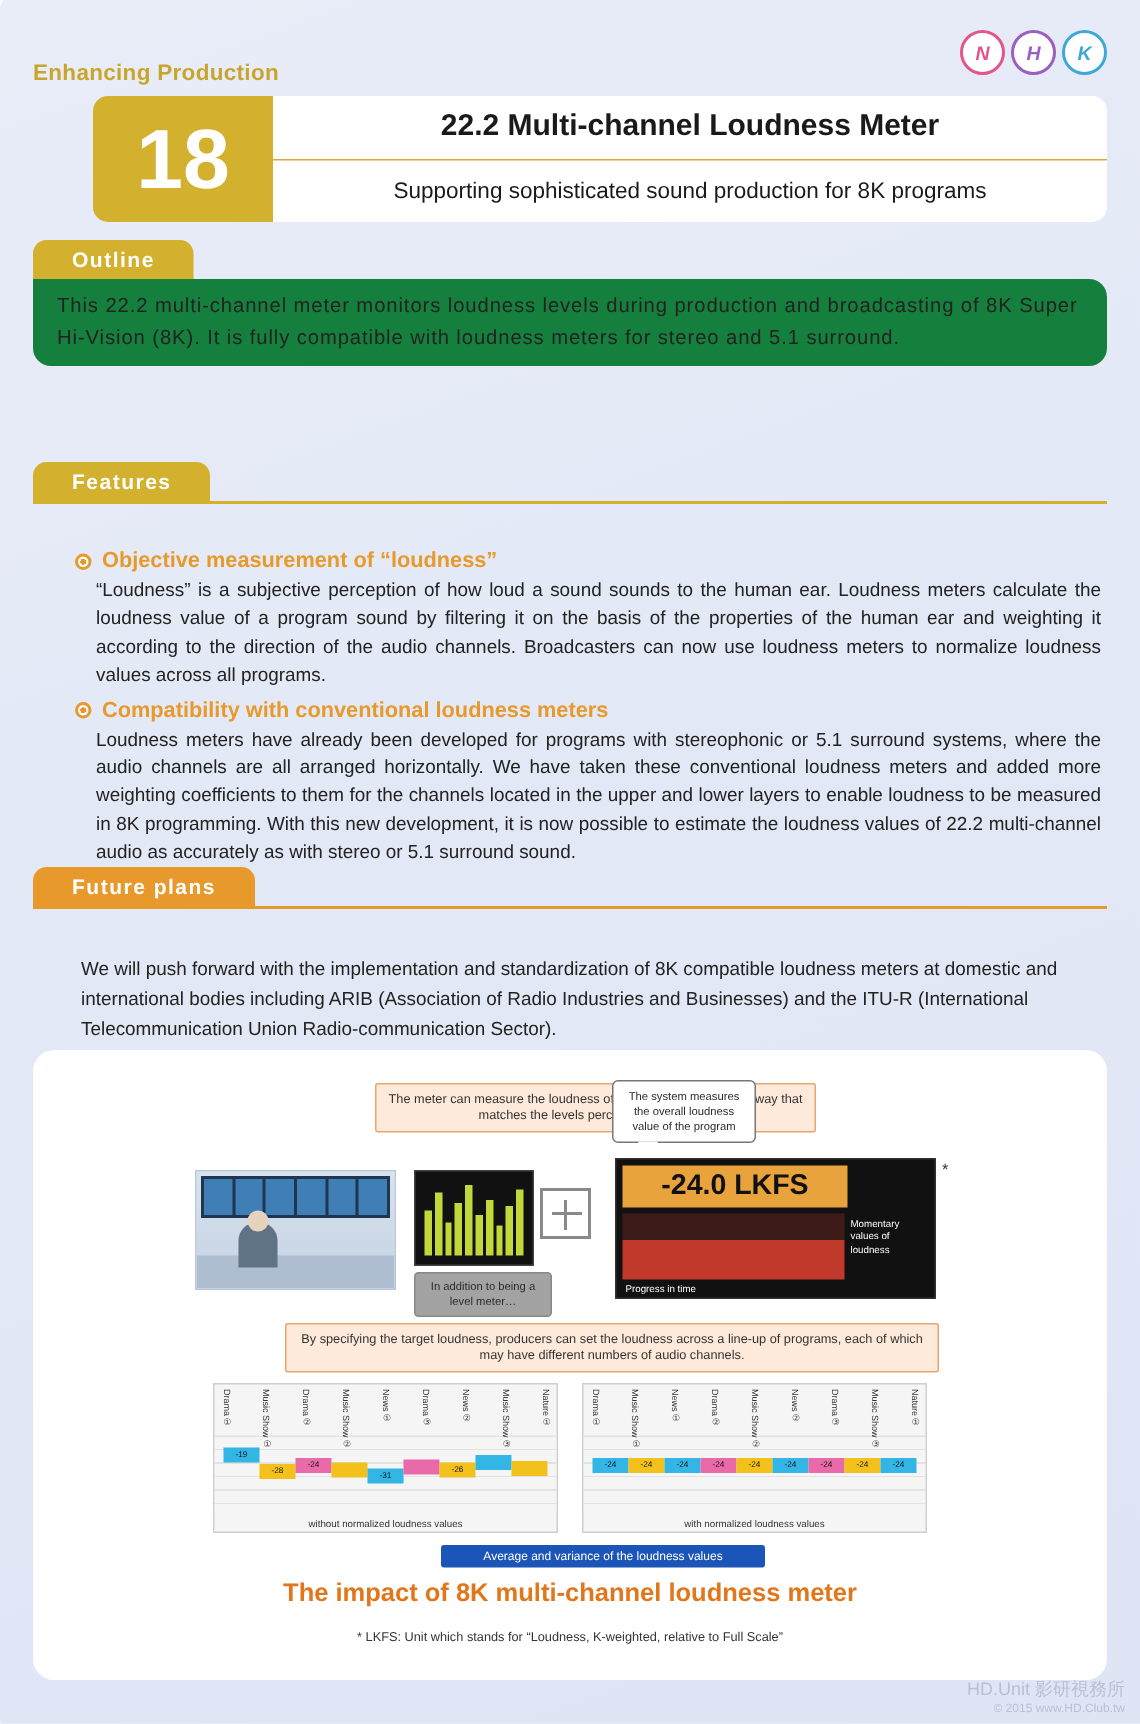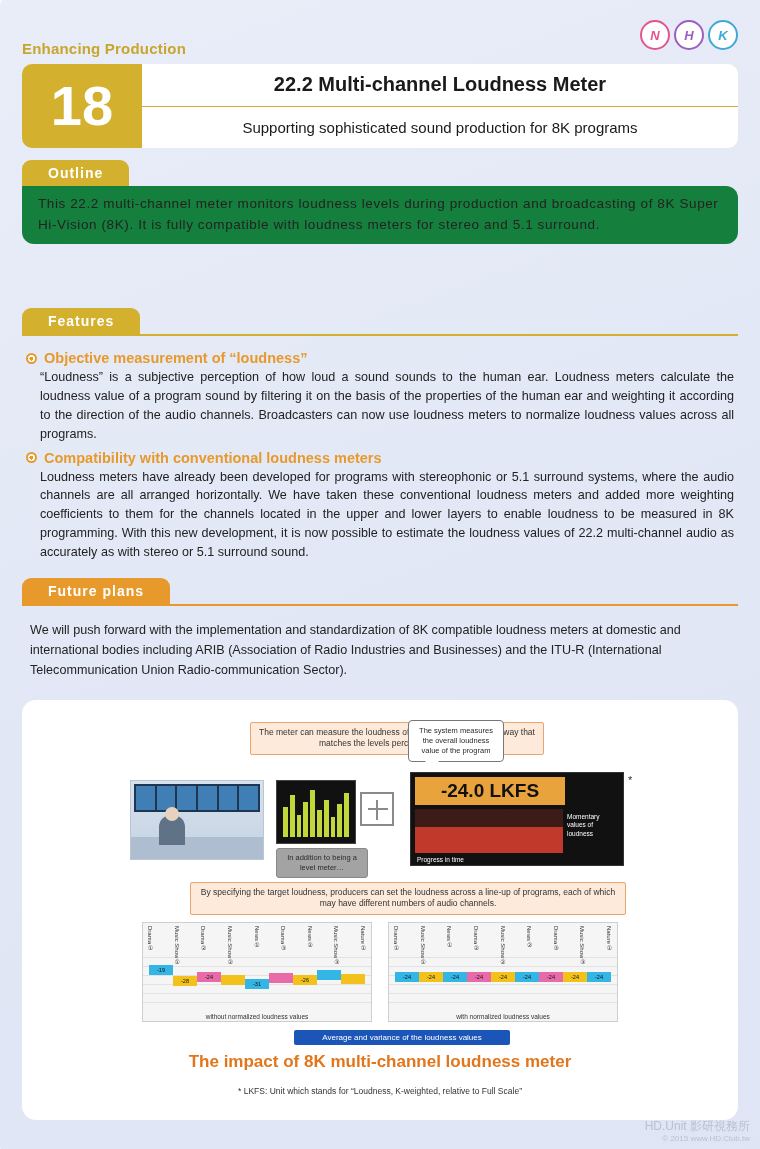--- a/index.html
+++ b/index.html
@@ -37,21 +37,21 @@
   .nhk-logo .ball.b2{border-color:#9b5fc0;color:#9b5fc0;}
   .nhk-logo .ball.b3{border-color:#3fa9d6;color:#3fa9d6;}
 
   .title-block{
     position:absolute;left:22px;top:64px;width:716px;height:84px;
     display:flex;
   }
   .num-box{
     width:120px;background:#d3b02e;border-radius:10px 0 0 10px;
     display:flex;align-items:center;justify-content:center;
-    color:#fff;font-size:56px;font-weight:bold;line-height:1;
+    color:#fff;font-size:56px;font-weight:bold;line-height:1;margin-left:40px;
   }
   .title-right{flex:1;background:#fff;border-radius:0 10px 10px 0;display:flex;flex-direction:column;}
   .title-main{
     flex:1;display:flex;align-items:center;justify-content:center;
     font-size:20px;font-weight:bold;color:#1a1a1a;
     border-bottom:1px solid #d9a93a;
   }
   .title-sub{
     flex:1;display:flex;align-items:center;justify-content:center;
     font-size:15px;color:#1a1a1a;
@@ -62,21 +62,21 @@
   .tab{
     display:inline-block;background:#d3b02e;color:#fff;
     font-size:14px;font-weight:bold;letter-spacing:1px;
     padding:5px 26px;border-radius:9px 9px 0 0;
   }
   .tab.orange{background:#e79a2b;}
   .panel{
     background:#15803d;border-radius:0 12px 12px 12px;
     padding:8px 16px;box-sizing:border-box;
   }
-  .panel.trans{background:transparent;padding:8px 4px 0 4px;}
+  .panel.trans{background:transparent;padding:24px 4px 0 4px;margin-left:24px;}
   .hr-gold{height:2px;background:#d3b02e;margin:0;}
 
   .outline-text{
     font-size:13.5px;line-height:1.55;letter-spacing:.6px;color:#222;
   }
 
   .feat-head{
     color:#e79a2b;font-size:14.5px;font-weight:bold;margin:6px 0 2px 0;
     display:flex;align-items:center;gap:7px;
   }

